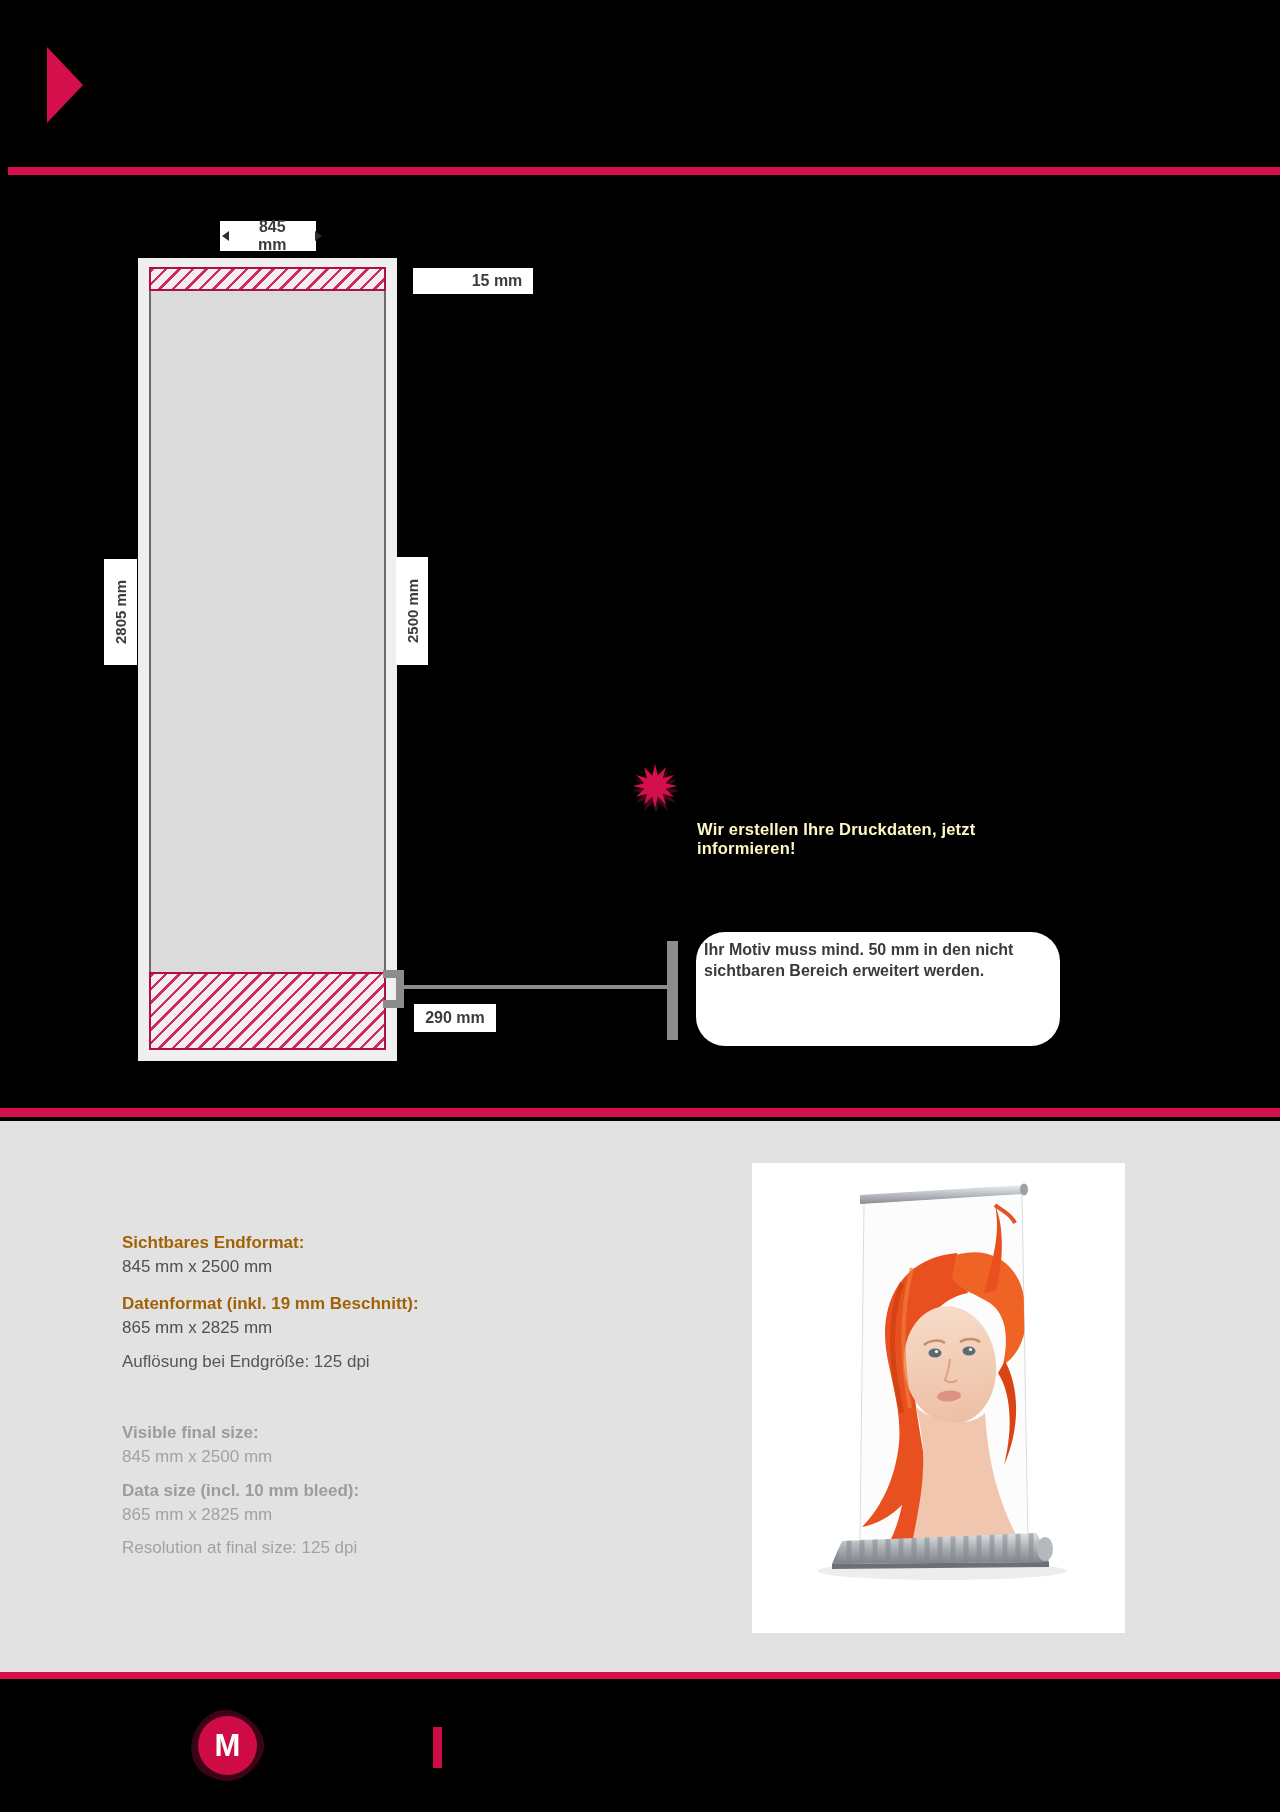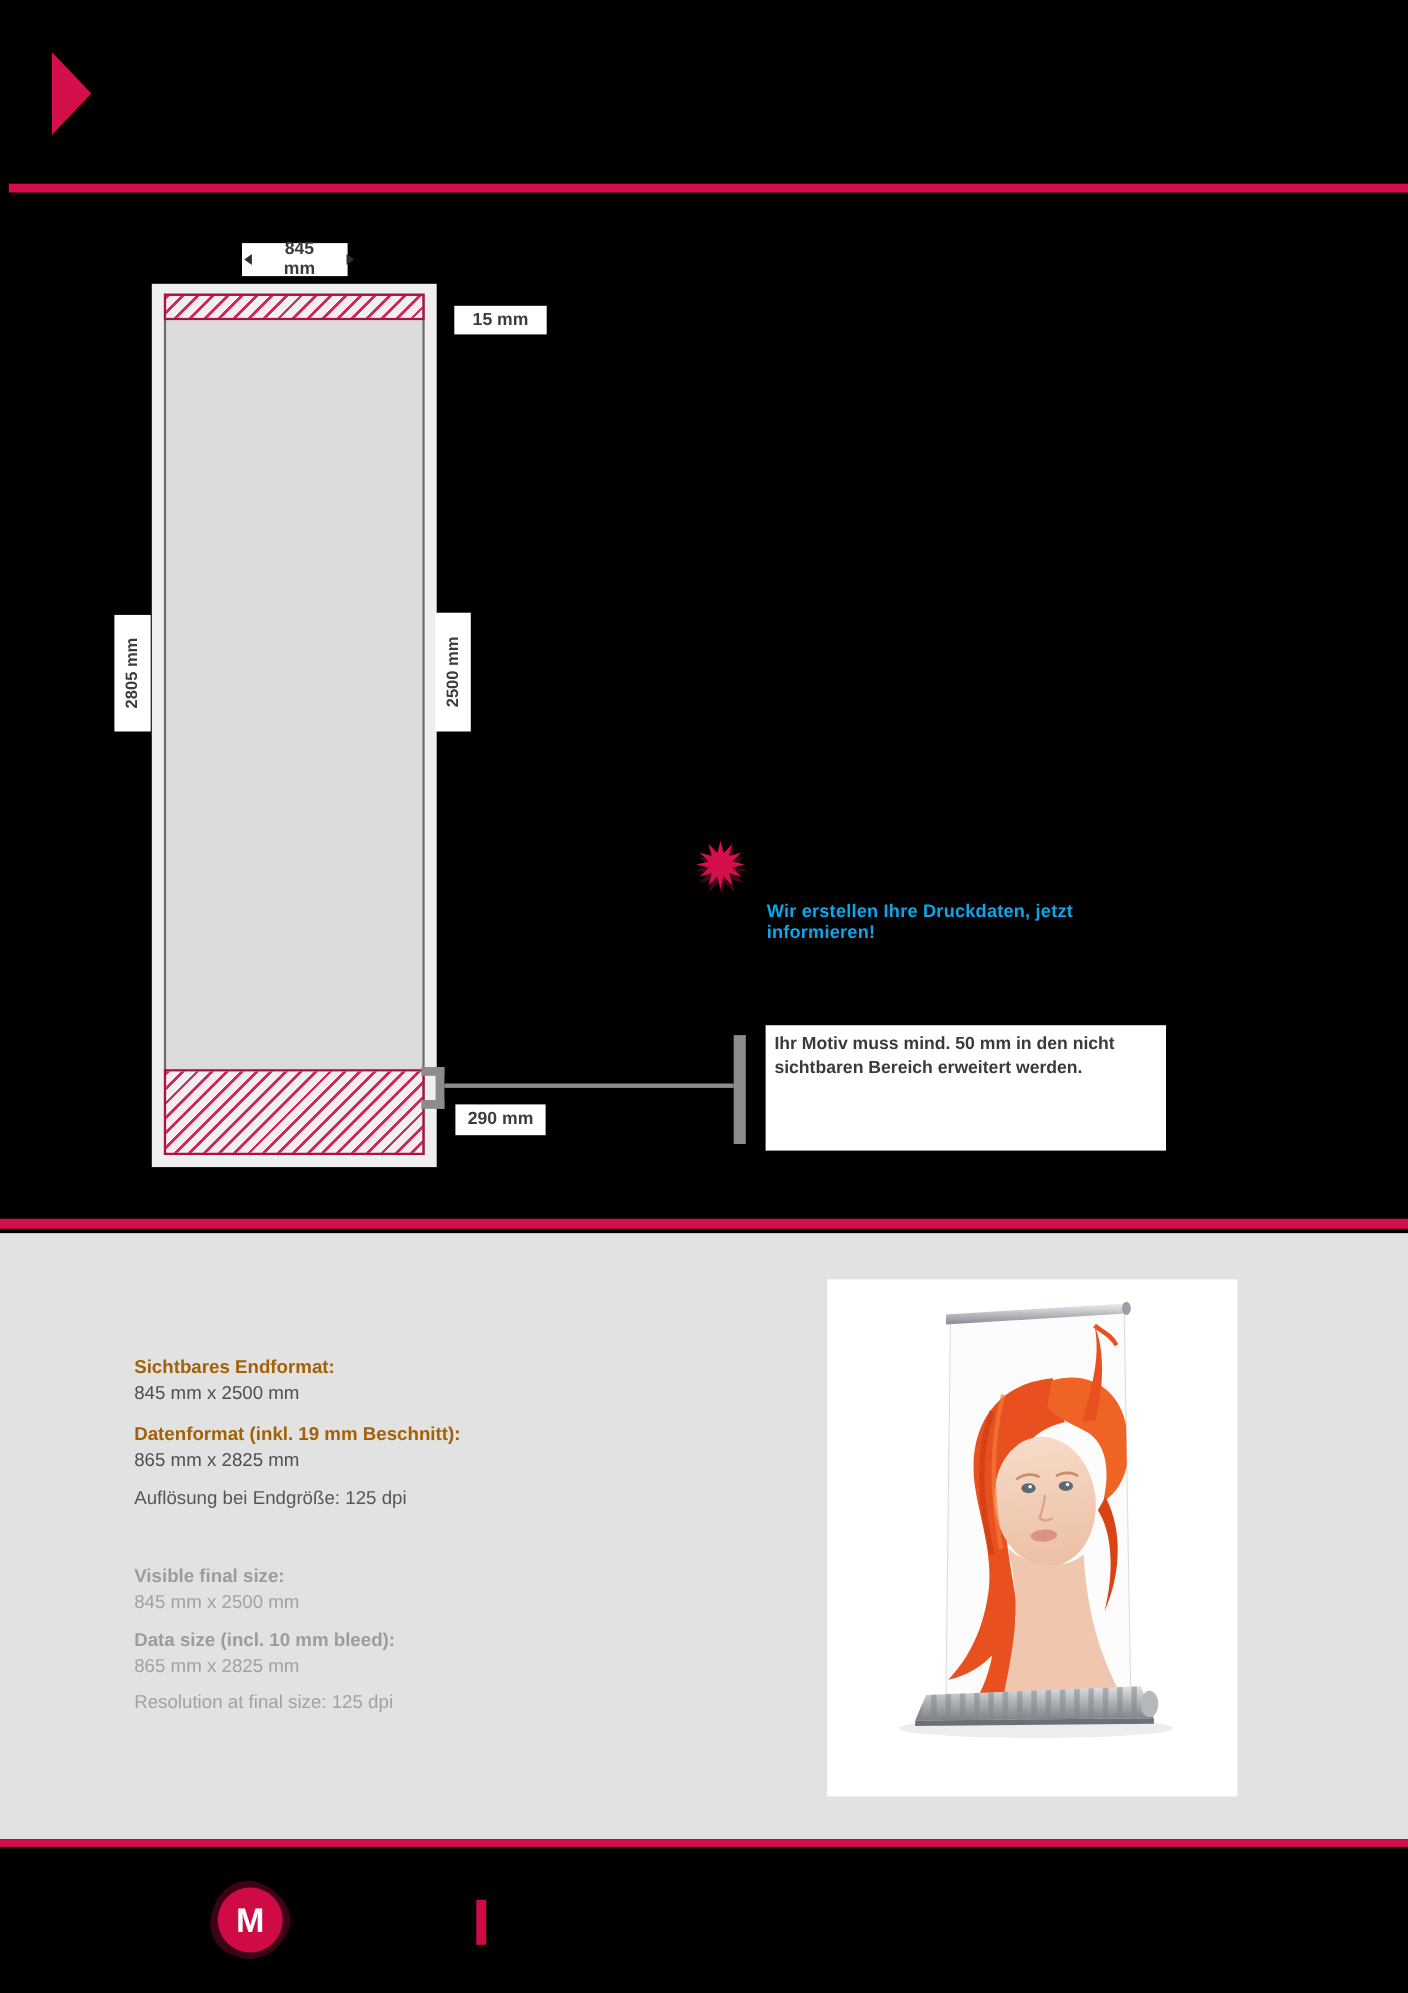--- a/index.html
+++ b/index.html
@@ -21,39 +21,39 @@
   .hatch-top{left:149px;top:267px;width:237px;height:24px;}
   .hatch-bottom{left:149px;top:972px;width:237px;height:78px;}
 
   .dim-label{background:#fff;color:#3c3c3c;font-size:16px;font-weight:bold;
     display:flex;align-items:center;justify-content:center;gap:29px;}
   .lbl-845{left:220px;top:221px;width:96px;height:30px;justify-content:space-between;padding:0 2px;box-sizing:border-box;}
   .lbl-845 .txt{flex:1;text-align:center;}
   .arr{width:0;height:0;border-top:5px solid transparent;border-bottom:5px solid transparent;}
   .arr-l{border-right:7px solid #2e2e2e;}
   .arr-r{border-left:7px solid #2e2e2e;}
-  .lbl-15{left:413px;top:278px;width:84px;height:26px;}
+  .lbl-15{left:413px;top:268px;width:72px;height:26px;padding-left:48px;}
   .lbl-290{left:414px;top:1004px;width:82px;height:28px;}
   .lbl-vert{writing-mode:vertical-rl;transform:rotate(180deg);font-size:15px;}
   .lbl-2805{left:104px;top:559px;width:33px;height:106px;}
   .lbl-2500{left:396px;top:557px;width:32px;height:108px;}
 
   .bracket{left:383px;top:970px;width:21px;height:38px;box-sizing:border-box;
     border:8px solid #8c8c8c;border-left:none;}
   .h-line{left:404px;top:985px;width:263px;height:4px;background:#8c8c8c;}
   .v-bar{left:667px;top:941px;width:11px;height:99px;background:#8c8c8c;}
 
   .info-box{left:696px;top:932px;width:364px;height:114px;background:#fff;
-    box-sizing:border-box;padding:7px 8px;}
+    box-sizing:border-box;padding:7px 8px;border-radius:29px;}
   .info-de{font-size:16px;line-height:21px;font-weight:bold;color:#3a3a3a;margin:0 0 9px 0;}
   .info-en{font-size:16px;line-height:21px;color:#8f8f8f;margin:0;}
 
   .burst{left:630px;top:763px;width:52px;height:48px;}
   .promo-note{left:697px;top:820px;width:370px;font-size:16.5px;font-weight:bold;
-    color:#0ea5e9;letter-spacing:.2px;}
+    color:#fef9c3;letter-spacing:.2px;}
 
   
   .red-div1{left:0;top:1108px;width:1280px;height:9px;background:var(--accent);}
   .gray-section{left:0;top:1121px;width:1280px;height:551px;background:#e2e2e2;}
   .red-div2{left:0;top:1672px;width:1280px;height:7px;background:var(--accent);}
 
   .spec{left:122px;font-size:17px;white-space:nowrap;}
   .spec-de-label{color:#a16207;font-weight:bold;}
   .spec-de-val{color:#4f4f4f;}
   .spec-de-res{color:#565656;}

